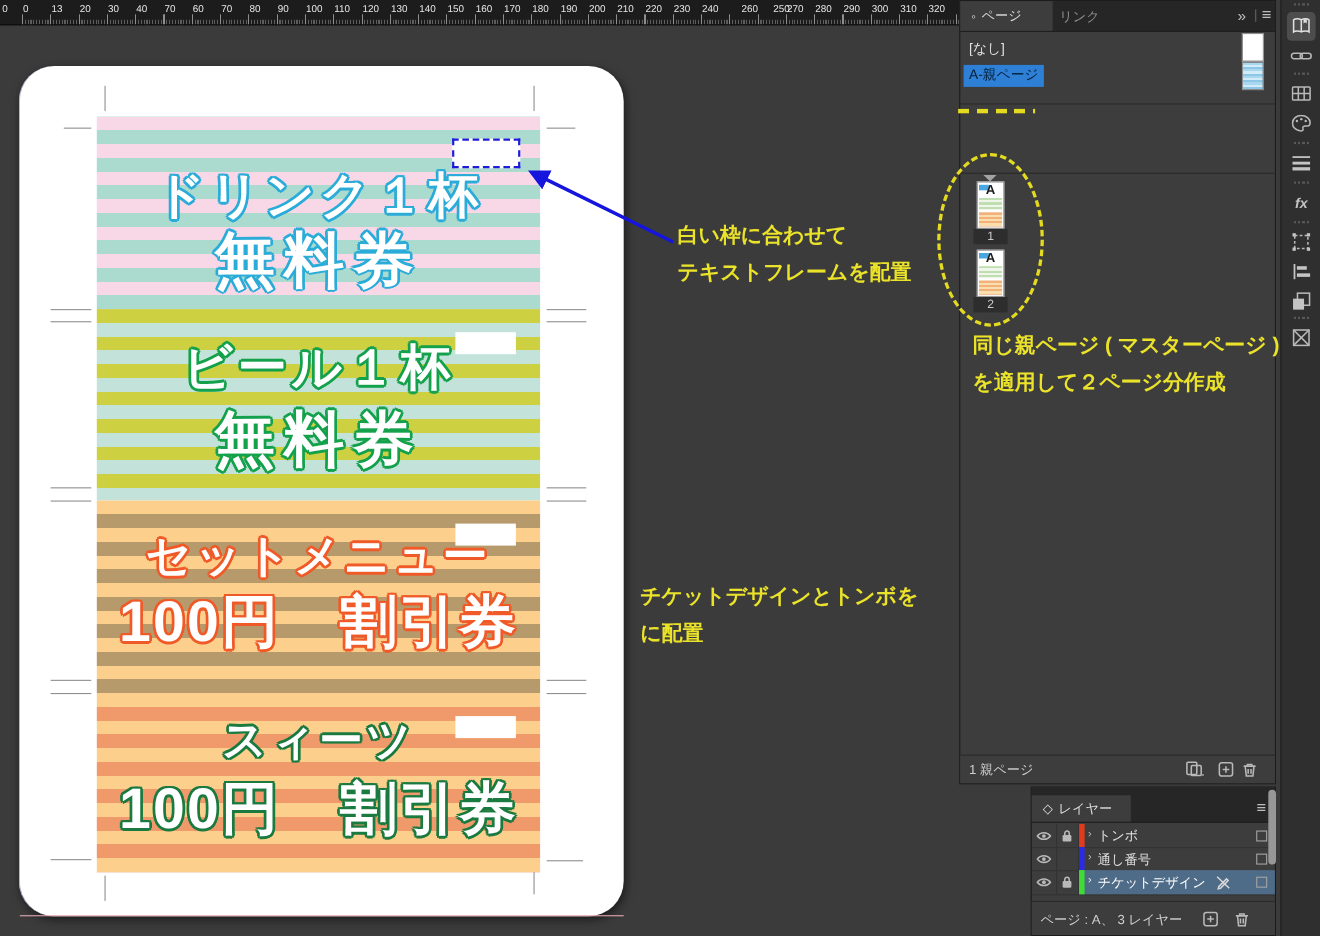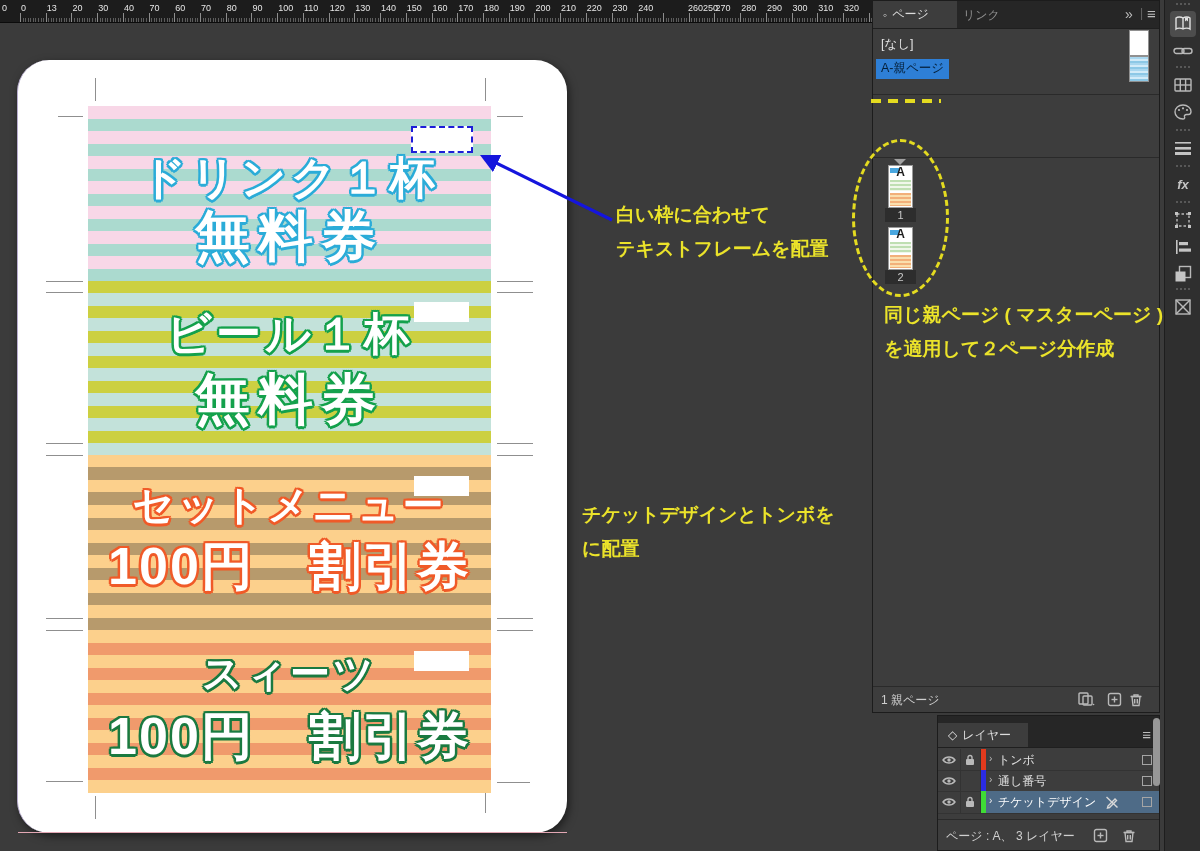--- a/index.html
+++ b/index.html
@@ -131,21 +131,21 @@
       <span style="left: 432.52px;">160</span>
       <span style="left: 458.24px;">170</span>
       <span style="left: 483.96px;">180</span>
       <span style="left: 509.68px;">190</span>
       <span style="left: 535.4px;">200</span>
       <span style="left: 561.12px;">210</span>
       <span style="left: 586.84px;">220</span>
       <span style="left: 612.56px;">230</span>
       <span style="left: 638.28px;">240</span>
       <span style="left: 703px;">250</span>
-      <span style="left: 688px;">260</span>
+      <span style="left: 674px;">260</span>
       <span style="left: 715.44px;">270</span>
       <span style="left: 741.16px;">280</span>
       <span style="left: 766.88px;">290</span>
       <span style="left: 792.6px;">300</span>
       <span style="left: 818.32px;">310</span>
       <span style="left: 844.04px;">320</span>
     </div>
 
   <div id="page">
 
@@ -201,21 +201,21 @@
         <path d="M0 0 L6 3 L0 6 z" fill="#1515dd"></path>
       </marker>
     </defs>
     <line x1="612" y1="220" x2="484" y2="157" stroke="#1515dd" stroke-width="3.2" marker-end="url(#ah)"></line>
   </svg>
 
   <div class="note" style="left:616px;top:198px;">
     <div>白い枠に合わせて</div>
     <div>テキストフレームを配置</div>
   </div>
-  <div class="note" style="left:582px;top:498px;">
+  <div class="note" style="left:582px;top:526px;">
     <div>チケットデザインとトンボを</div>
     <div>に配置</div>
   </div>
   <div class="note" style="left:884px;top:298px;">
     <div>同じ親ページ ( マスターページ )</div>
     <div>を適用して２ページ分作成</div>
   </div>
   <div id="ellipse"></div>
   <div id="dashline"></div>
 

